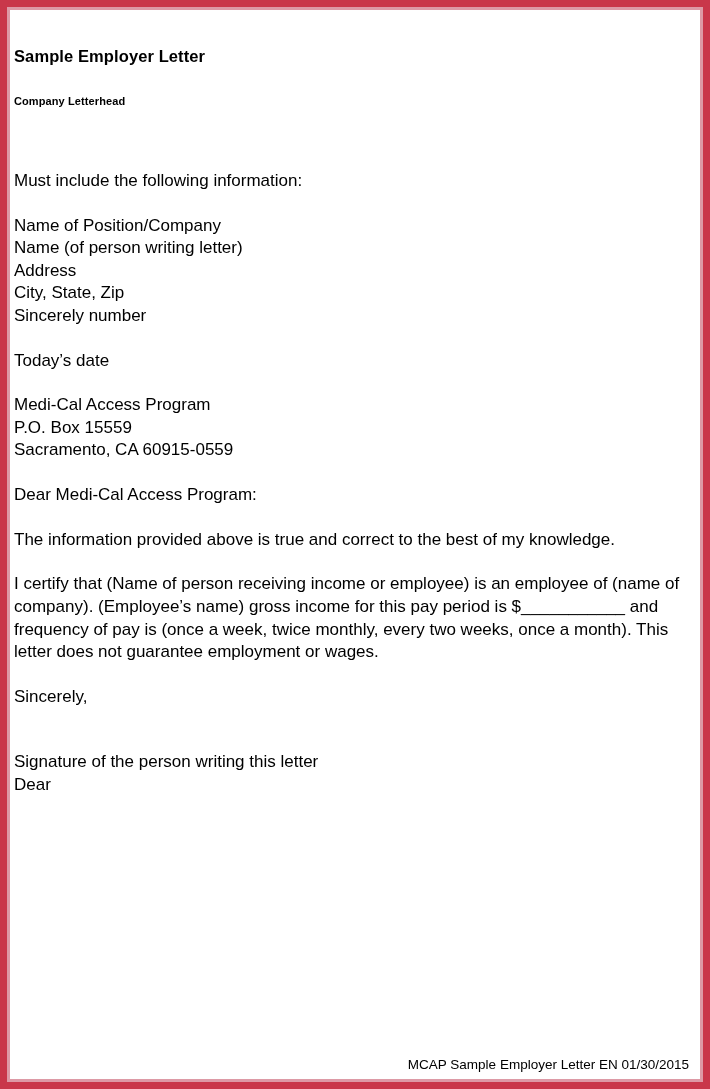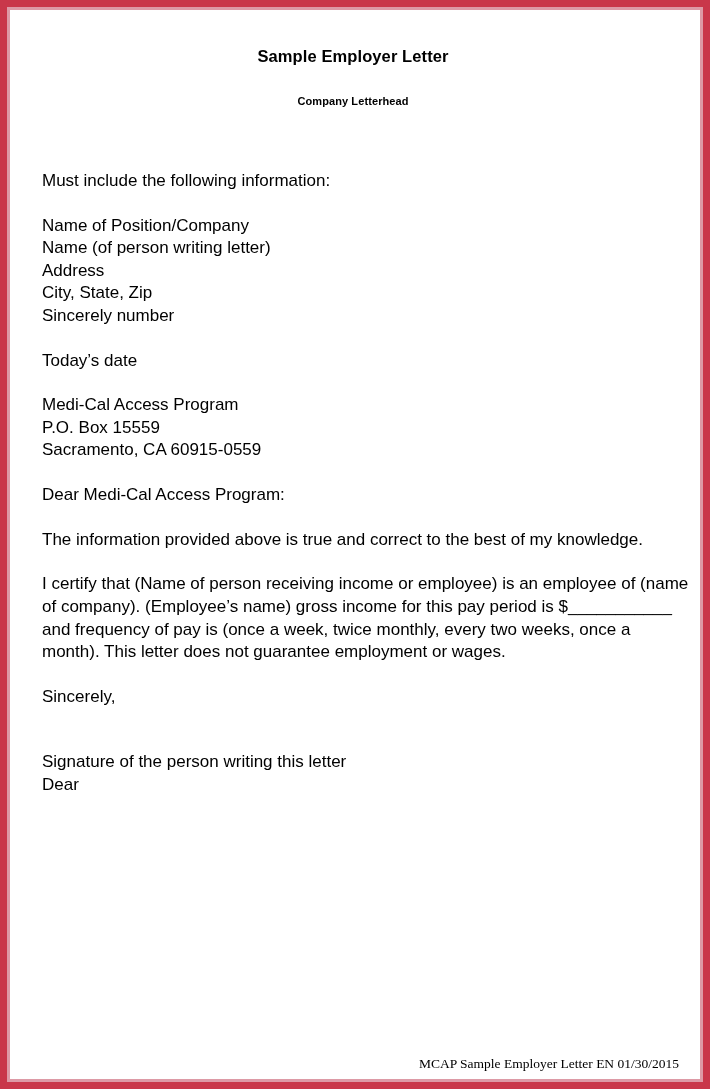--- a/index.html
+++ b/index.html
@@ -50,21 +50,21 @@
     background: #ffffff;
     overflow: hidden;
   }
   .body-area {
     position: absolute;
     left: 4px;
     top: 0;
     width: 678px;
   }
   .titles {
-    text-align: center;
+    text-align: left;
     padding-top: 37px;
   }
   .doc-title {
     font-size: 16.5px;
     font-weight: bold;
     color: #000000;
     line-height: 1.2;
     letter-spacing: 0.1px;
   }
   .doc-subtitle {
@@ -73,43 +73,42 @@
     color: #000000;
     line-height: 1.2;
     margin-top: 28px;
     letter-spacing: 0.1px;
   }
   .letter-body {
     margin-top: 62px;
     font-size: 17px;
     color: #000000;
     line-height: 1.33;
-    margin-left: 28px;
   }
   .block {
     margin: 0 0 22px 0;
   }
   .line {
     white-space: pre-wrap;
   }
   .para {
     margin: 0 0 22px 0;
     font-size: 17px;
     line-height: 1.33;
     color: #000000;
   }
   .sig-block {
     margin-top: 43px;
   }
   
   .footer {
     position: absolute;
-    right: 21px;
+    right: 11px;
     bottom: 7px;
-    font-family: Liberation Serif, serif;
+    font-family: Liberation Sans, sans-serif;
     font-size: 13.5px;
     color: #000000;
     text-align: right;
     white-space: nowrap;
   }
 </style>
 </head>
 <body>
 
 <div class="page">

